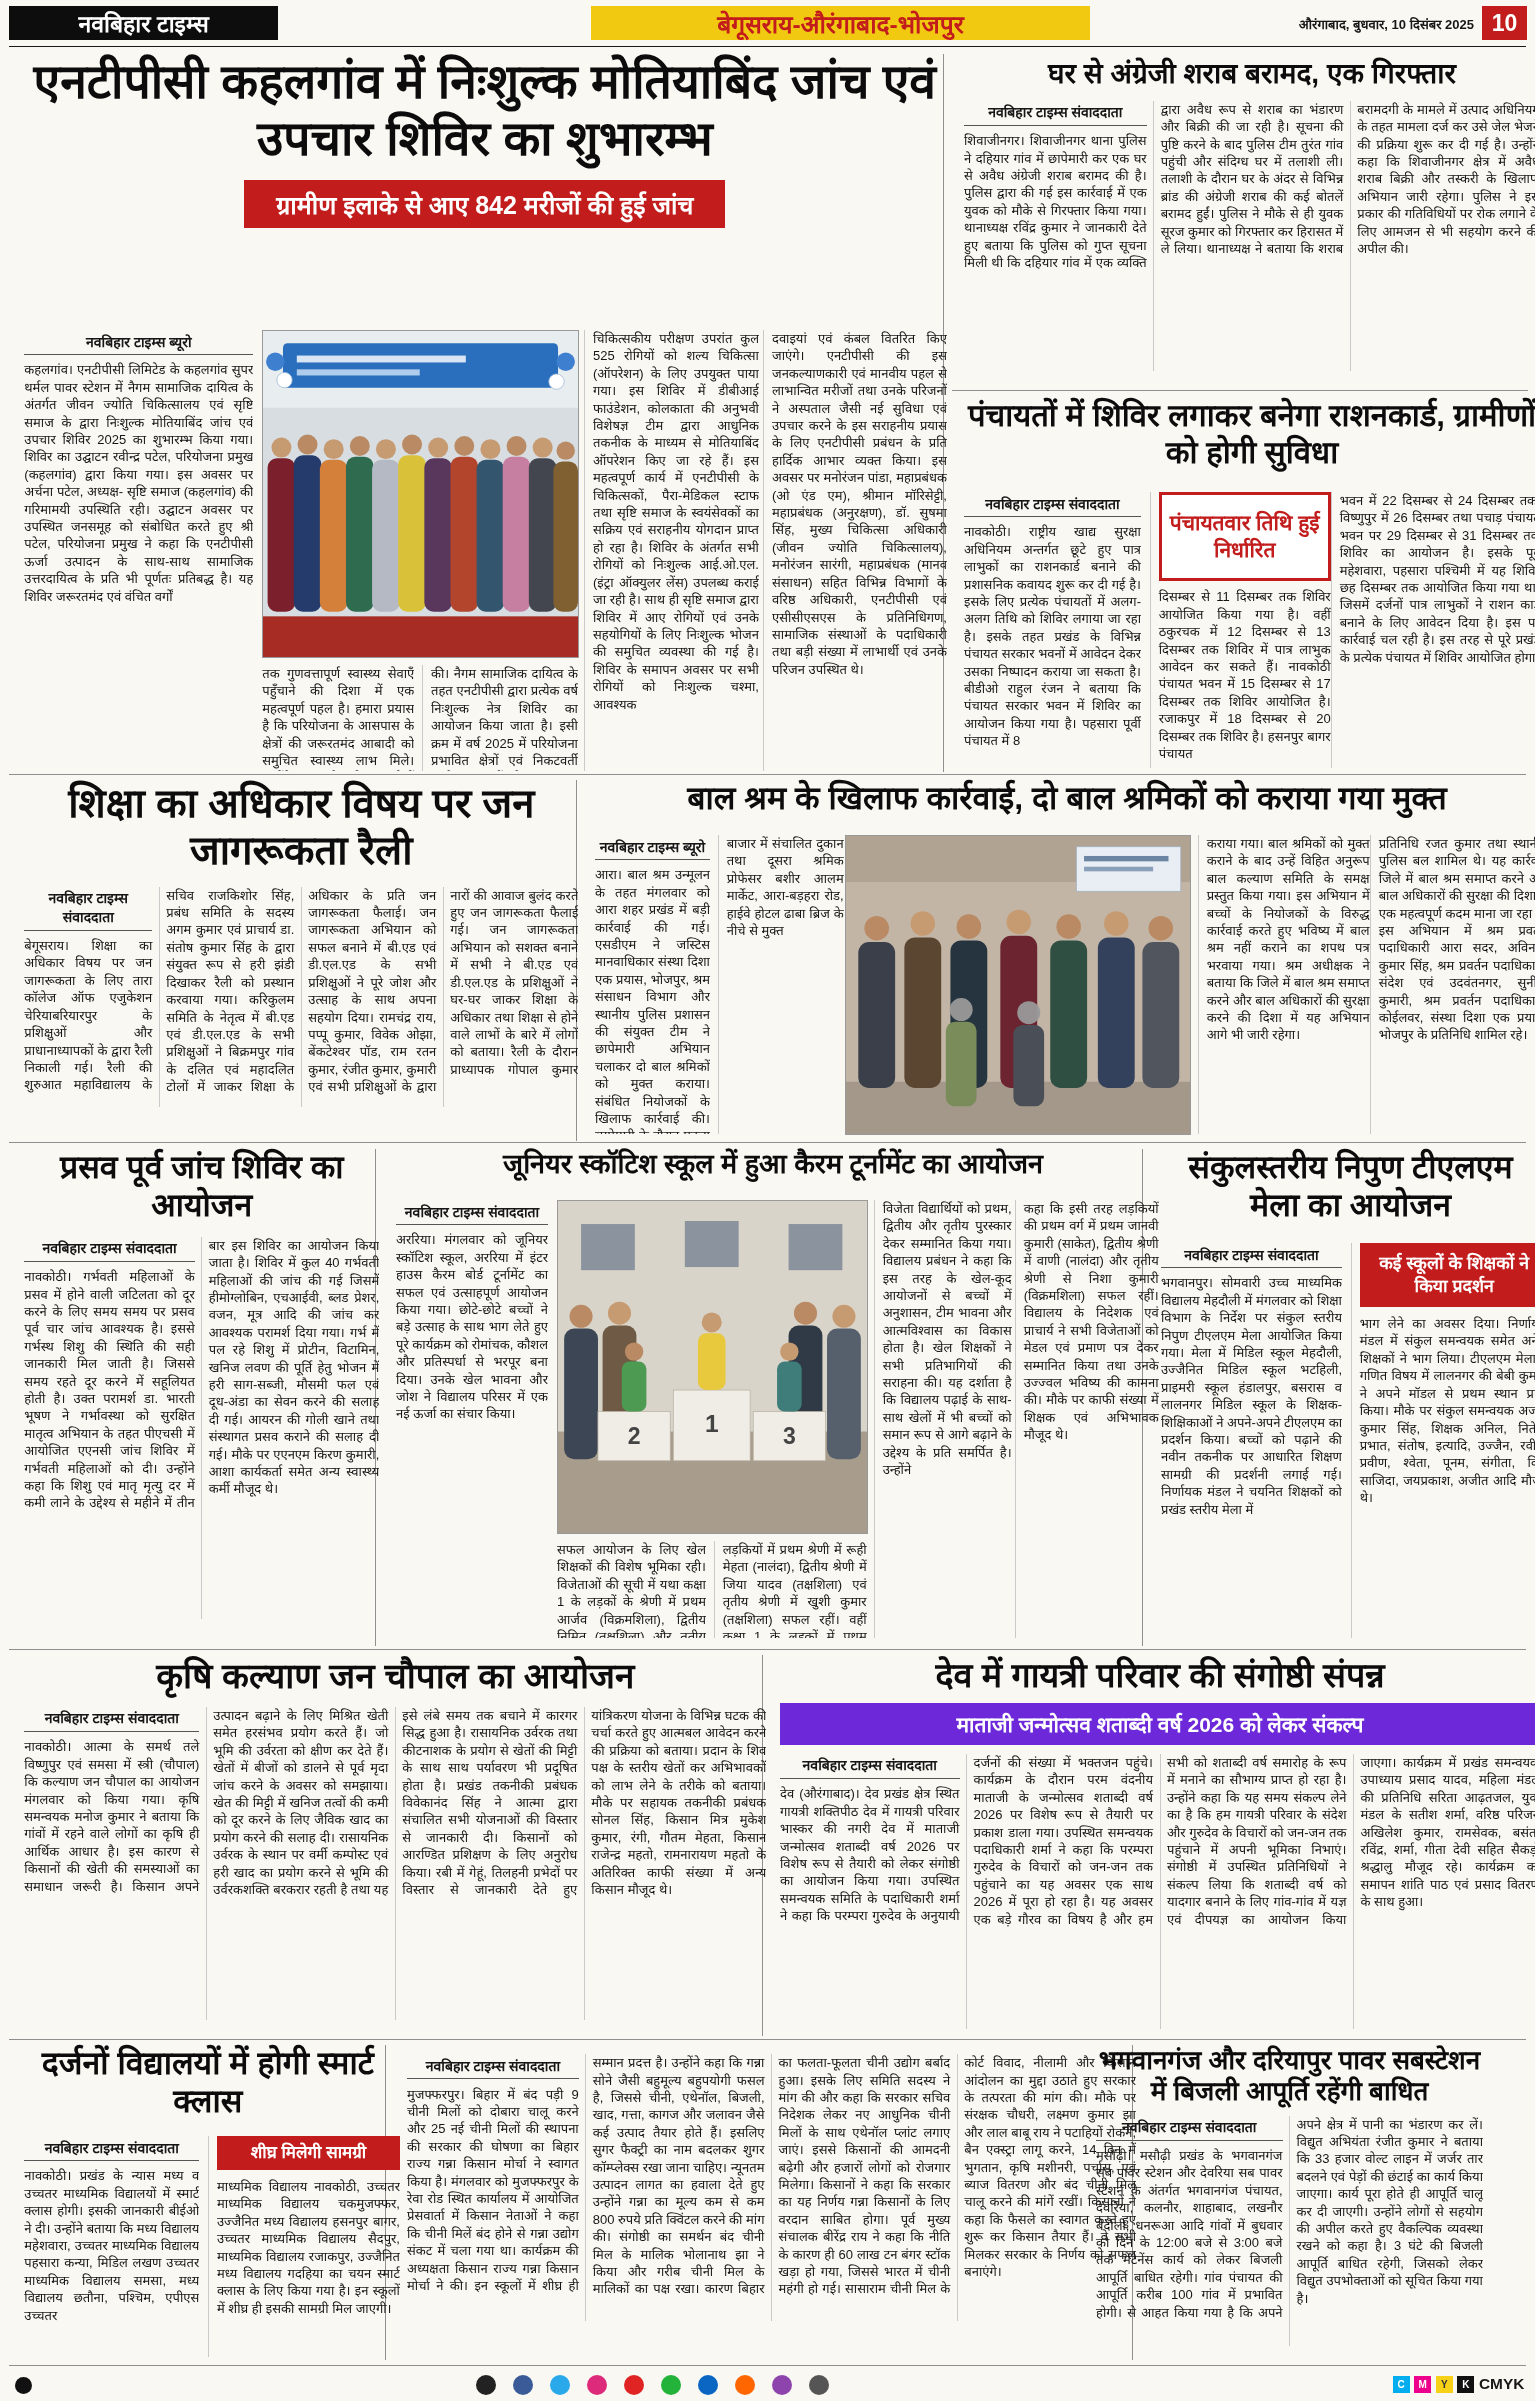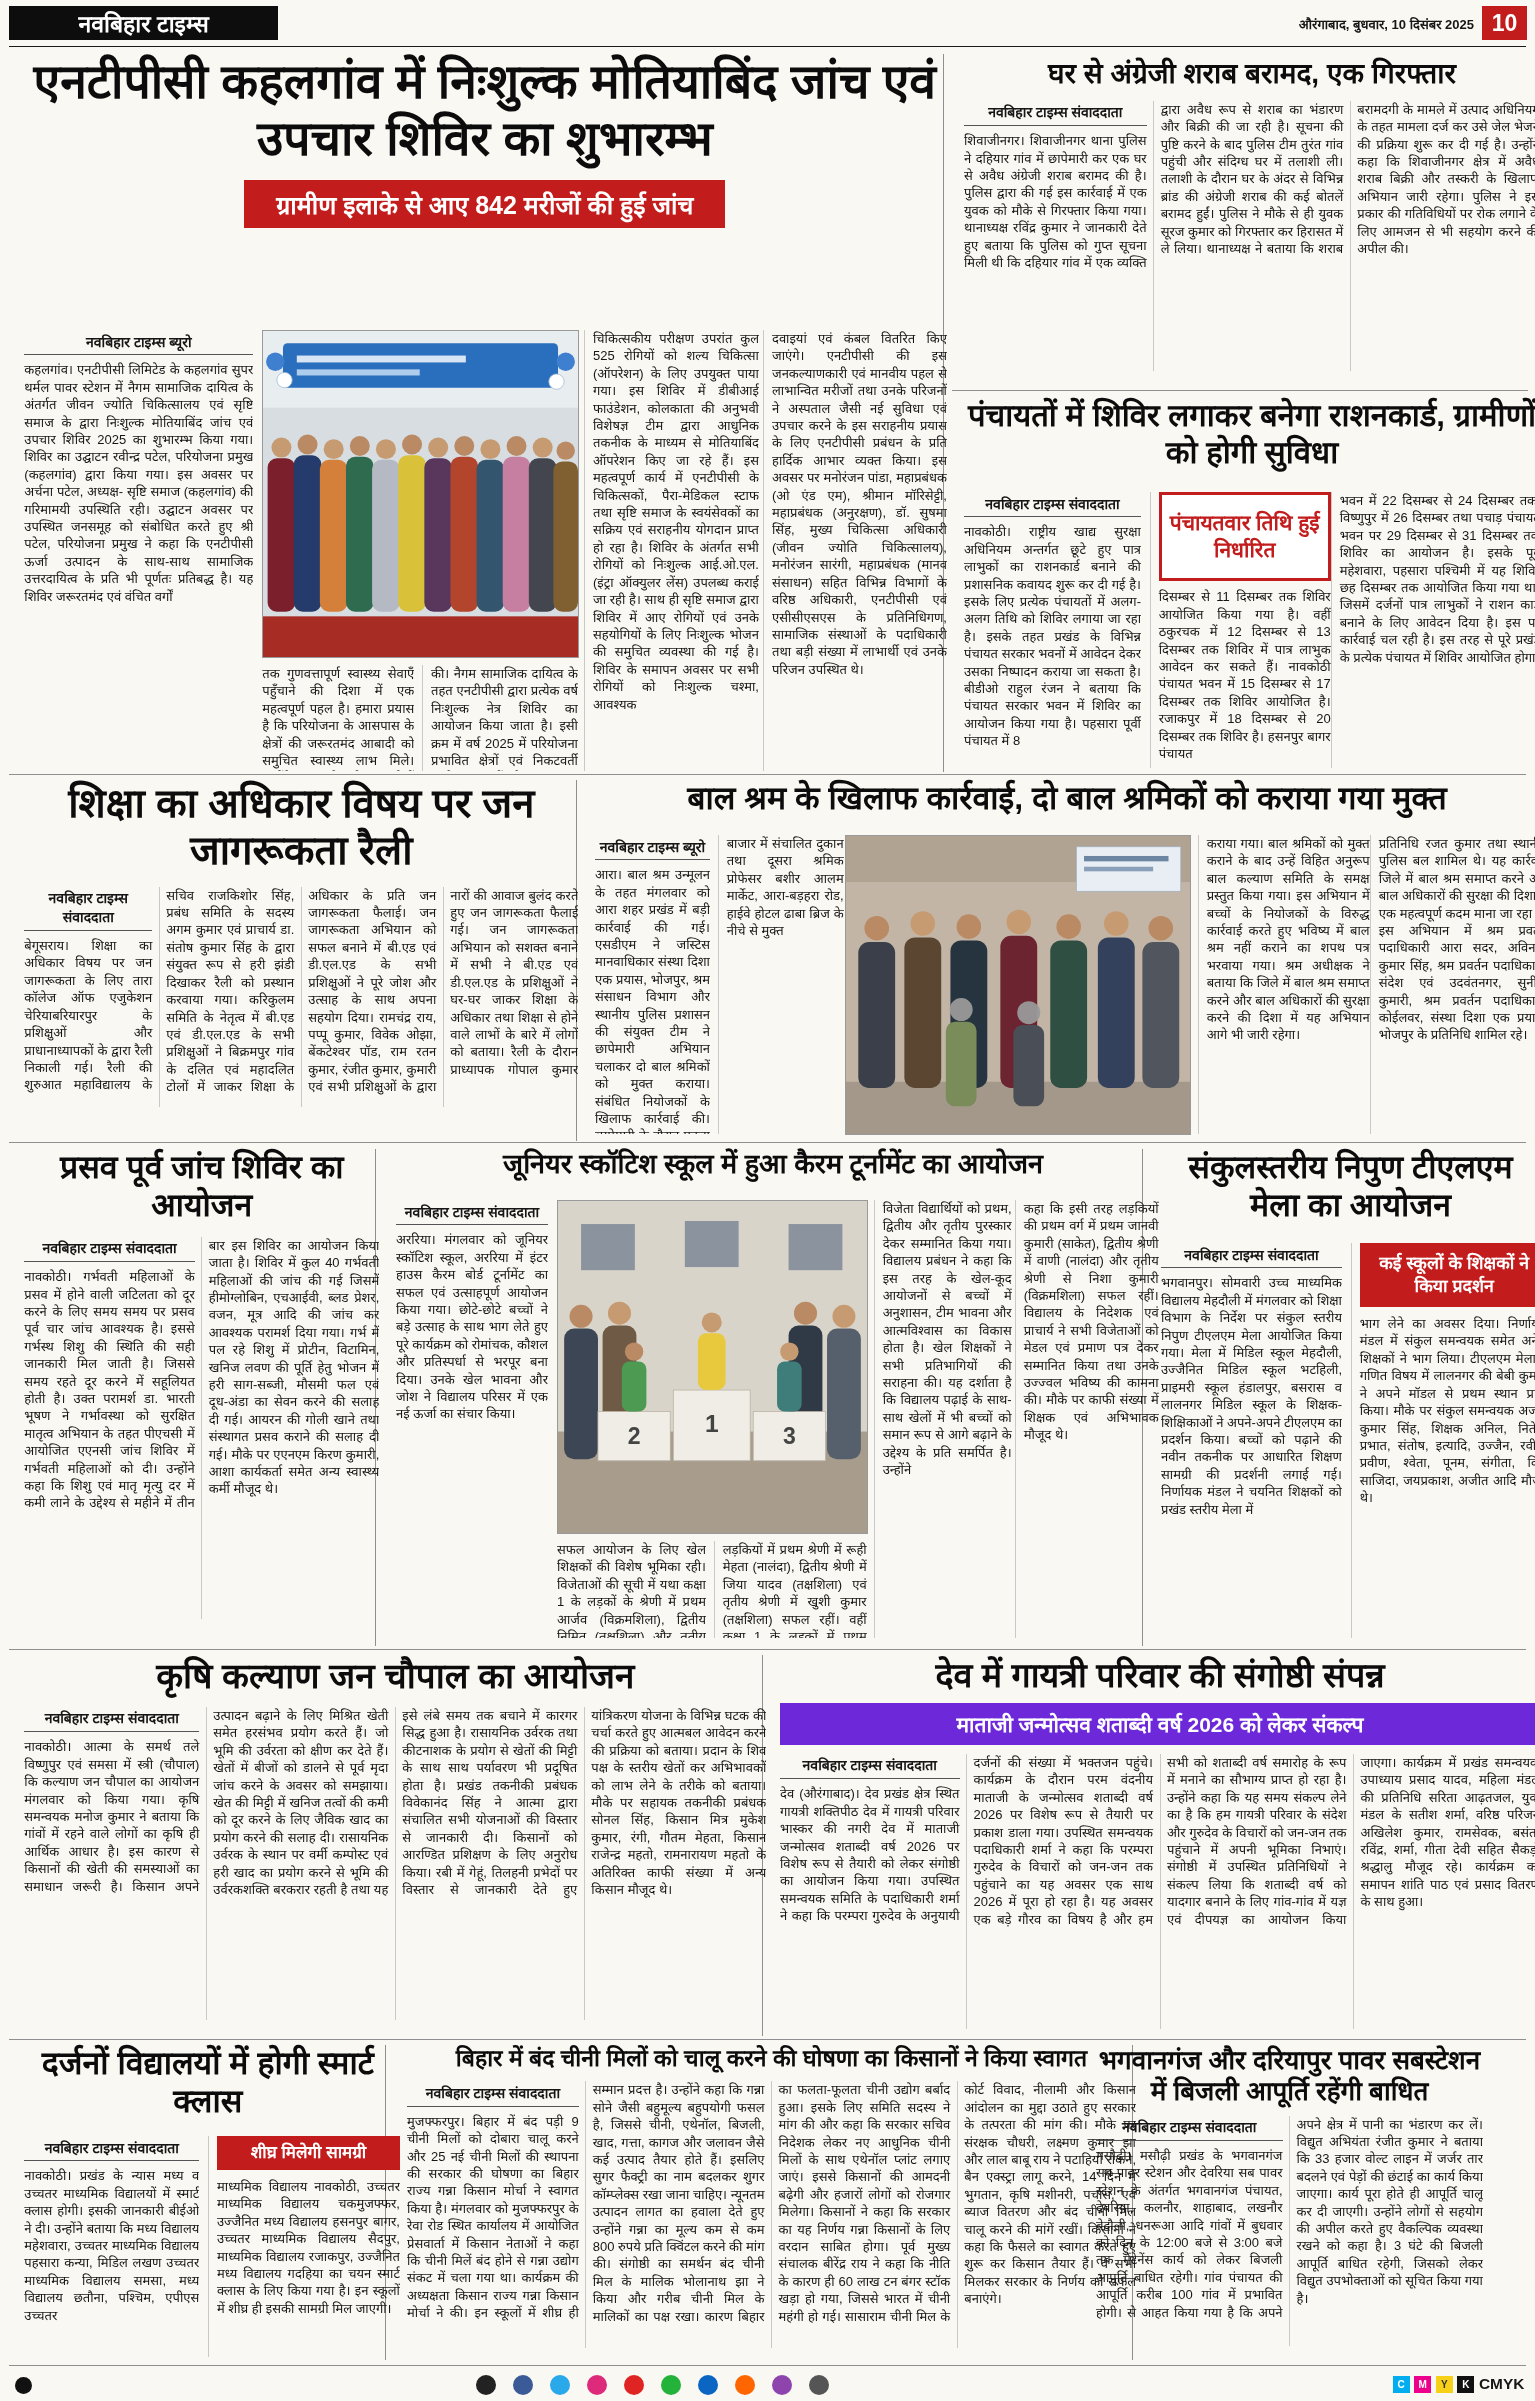--- a/index.html
+++ b/index.html
@@ -48,20 +48,21 @@
   .cmyk{position:absolute;right:10.7px;top:6.1px;display:flex;gap:4.6px;align-items:center;font-weight:bold;font-size:15.4px;}
   .sq{width:17px;height:17px;display:inline-block;color:#fff;font-size:10px;font-weight:bold;
       text-align:center;line-height:17px;}
 </style>
 </head>
 <body>
 
 <div class="page">
 
   <div class="mast-black">नवबिहार टाइम्स</div>
+  <div class="mast-yellow">बेगूसराय-औरंगाबाद-भोजपुर</div>
   <div class="mast-date">औरंगाबाद, बुधवार, 10 दिसंबर 2025</div>
   <div class="mast-page">10</div>
   <div class="hrule bold" style="left:9.2px;top:46px;width:1517px"></div>
 
   <div class="vrule" style="left:943px;top:54px;height:718px"></div>
   <div class="hrule" style="left:952px;top:390px;width:576px"></div>
   <div class="hrule" style="left:9.2px;top:774px;width:1517px"></div>
   <div class="vrule" style="left:576px;top:780px;height:361px"></div>
   <div class="hrule" style="left:9.2px;top:1142px;width:1517px"></div>
   <div class="vrule" style="left:375px;top:1149px;height:497px"></div>
@@ -349,21 +350,20 @@
         <p class="bt"><span class="dl">नावकोठी।</span> <span>प्रखंड के न्यास मध्य व उच्चतर माध्यमिक विद्यालयों में स्मार्ट क्लास होगी। इसकी जानकारी बीईओ ने दी। उन्होंने बताया कि मध्य विद्यालय महेशवारा, उच्चतर माध्यमिक विद्यालय पहसारा कन्या, मिडिल लखण उच्चतर माध्यमिक विद्यालय समसा, मध्य विद्यालय छतौना, पश्चिम, एपीएस उच्चतर</span></p>
       </div>
       <div class="mcol rl" style="left:184px;top:0;width:183px;height:221px">
         <div class="fill-box" style="font-size:17px;padding:6.1px 3.1px">शीघ्र मिलेगी सामग्री</div>
         <p class="bt"><span>माध्यमिक विद्यालय नावकोठी, उच्चतर माध्यमिक विद्यालय चकमुजफ्फर, उज्जैनित मध्य विद्यालय हसनपुर बागर, उच्चतर माध्यमिक विद्यालय सैदपुर, माध्यमिक विद्यालय रजाकपुर, उज्जैनित मध्य विद्यालय गदहिया का चयन स्मार्ट क्लास के लिए किया गया है। इन स्कूलों में शीघ्र ही इसकी सामग्री मिल जाएगी।</span></p>
       </div>
     </div>
   </section>
 
   <section class="art" style="left:395px;top:2045px;width:729px;height:313px">
-    <h1 class="hl" style="font-size:23px">बिहार में बंद चीनी मिलों को चालू करने की घोषणा का किसानों ने किया स्वागत</h1>
     <div class="cols" style="margin-top:9.2px;column-count:4;height:267px">
       <div class="byline">नवबिहार टाइम्स संवाददाता</div>
       <p class="bt">
         <span class="dl">मुजफ्फरपुर।</span>
         <span>बिहार में बंद पड़ी 9 चीनी मिलों को दोबारा चालू करने और 25 नई चीनी मिलों की स्थापना की सरकार की घोषणा का बिहार राज्य गन्ना किसान मोर्चा ने स्वागत किया है। मंगलवार को मुजफ्फरपुर के रेवा रोड स्थित कार्यालय में आयोजित प्रेसवार्ता में किसान नेताओं ने कहा कि चीनी मिलें बंद होने से गन्ना उद्योग संकट में चला गया था। कार्यक्रम की अध्यक्षता किसान राज्य गन्ना किसान मोर्चा ने की। इन स्कूलों में शीघ्र ही सम्मान प्रदत्त है।</span>
         <span>उन्होंने कहा कि गन्ना सोने जैसी बहुमूल्य बहुपयोगी फसल है, जिससे चीनी, एथेनॉल, बिजली, खाद, गत्ता, कागज और जलावन जैसे कई उत्पाद तैयार होते हैं। इसलिए सुगर फैक्ट्री का नाम बदलकर शुगर कॉम्प्लेक्स रखा जाना चाहिए। न्यूनतम उत्पादन लागत का हवाला देते हुए उन्होंने गन्ना का मूल्य कम से कम 800 रुपये प्रति क्विंटल करने की मांग की। संगोष्ठी का समर्थन बंद चीनी मिल के मालिक भोलानाथ झा ने किया और गरीब चीनी मिल के मालिकों का पक्ष रखा।</span>
         <span>कारण बिहार का फलता-फूलता चीनी उद्योग बर्बाद हुआ। इसके लिए समिति सदस्य ने मांग की और कहा कि सरकार सचिव निदेशक लेकर नए आधुनिक चीनी मिलों के साथ एथेनॉल प्लांट लगाए जाएं। इससे किसानों की आमदनी बढ़ेगी और हजारों लोगों को रोजगार मिलेगा। किसानों ने कहा कि सरकार का यह निर्णय गन्ना किसानों के लिए वरदान साबित होगा। पूर्व मुख्य संचालक बीरेंद्र राय ने कहा कि नीति के कारण ही 60 लाख टन बंगर स्टॉक खड़ा हो गया, जिससे भारत में चीनी महंगी हो गई।</span>
         <span>सासाराम चीनी मिल के कोर्ट विवाद, नीलामी और किसान आंदोलन का मुद्दा उठाते हुए सरकार के तत्परता की मांग की। मौके पर संरक्षक चौधरी, लक्ष्मण कुमार झा और लाल बाबू राय ने पटाहियों रोकने, बैन एक्स्ट्रा लागू करने, 14 दिन में भुगतान, कृषि मशीनरी, पर्चास, एवं ब्याज वितरण और बंद चीनी मिल चालू करने की मांगें रखीं। किसानों ने कहा कि फैसले का स्वागत करते हुए शुरू कर किसान तैयार हैं। वे सभी मिलकर सरकार के निर्णय को सफल बनाएंगे।</span>
       </p>
     </div>

